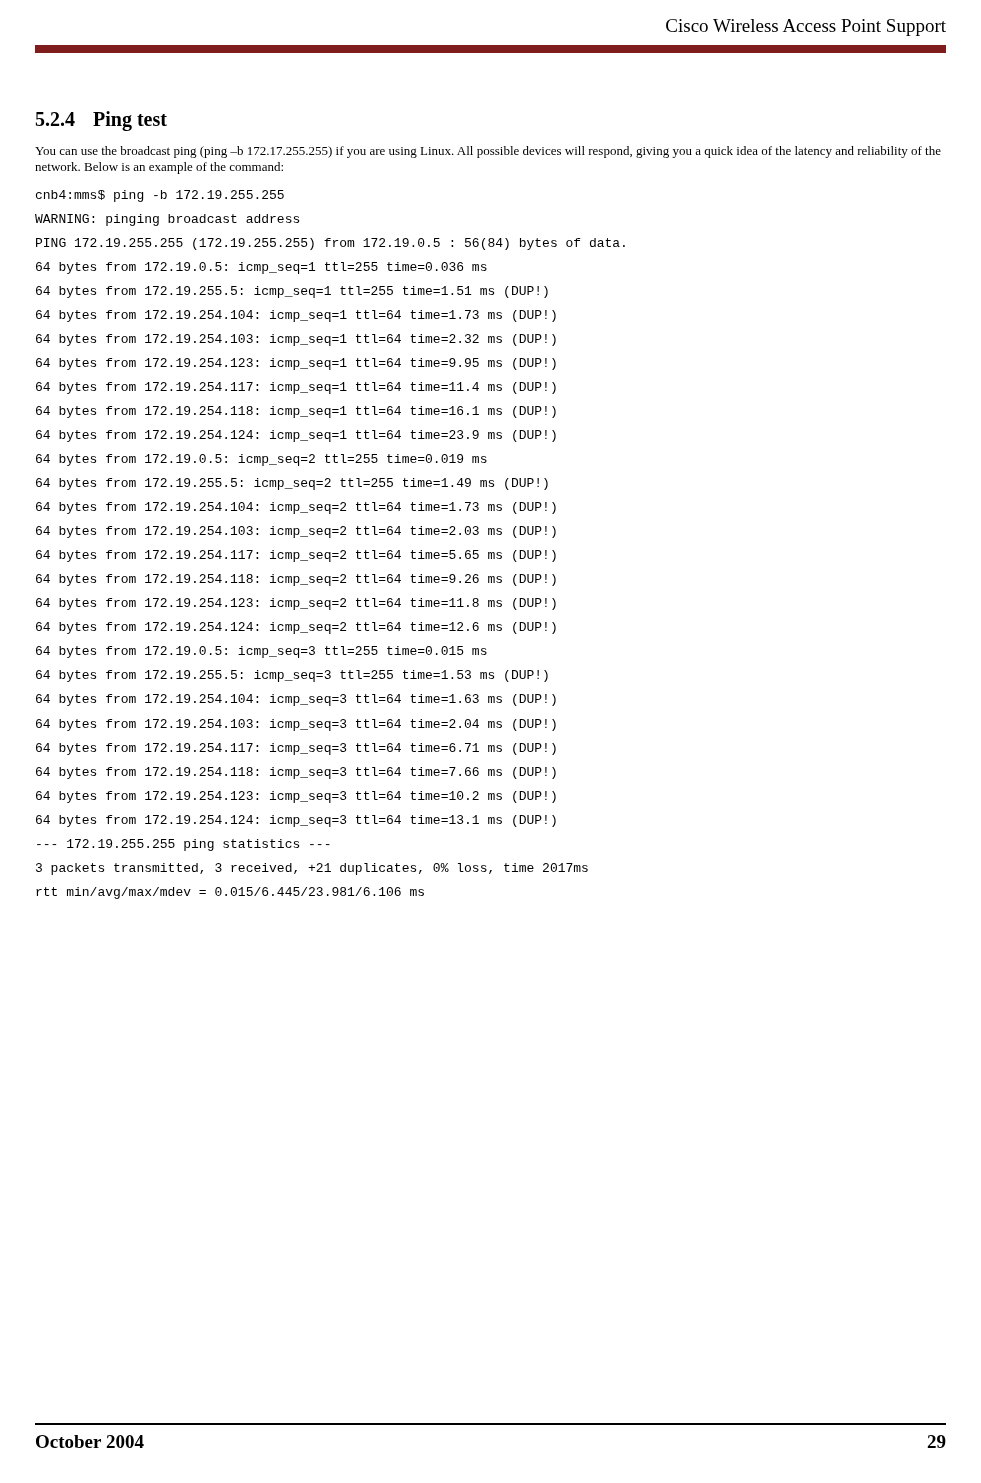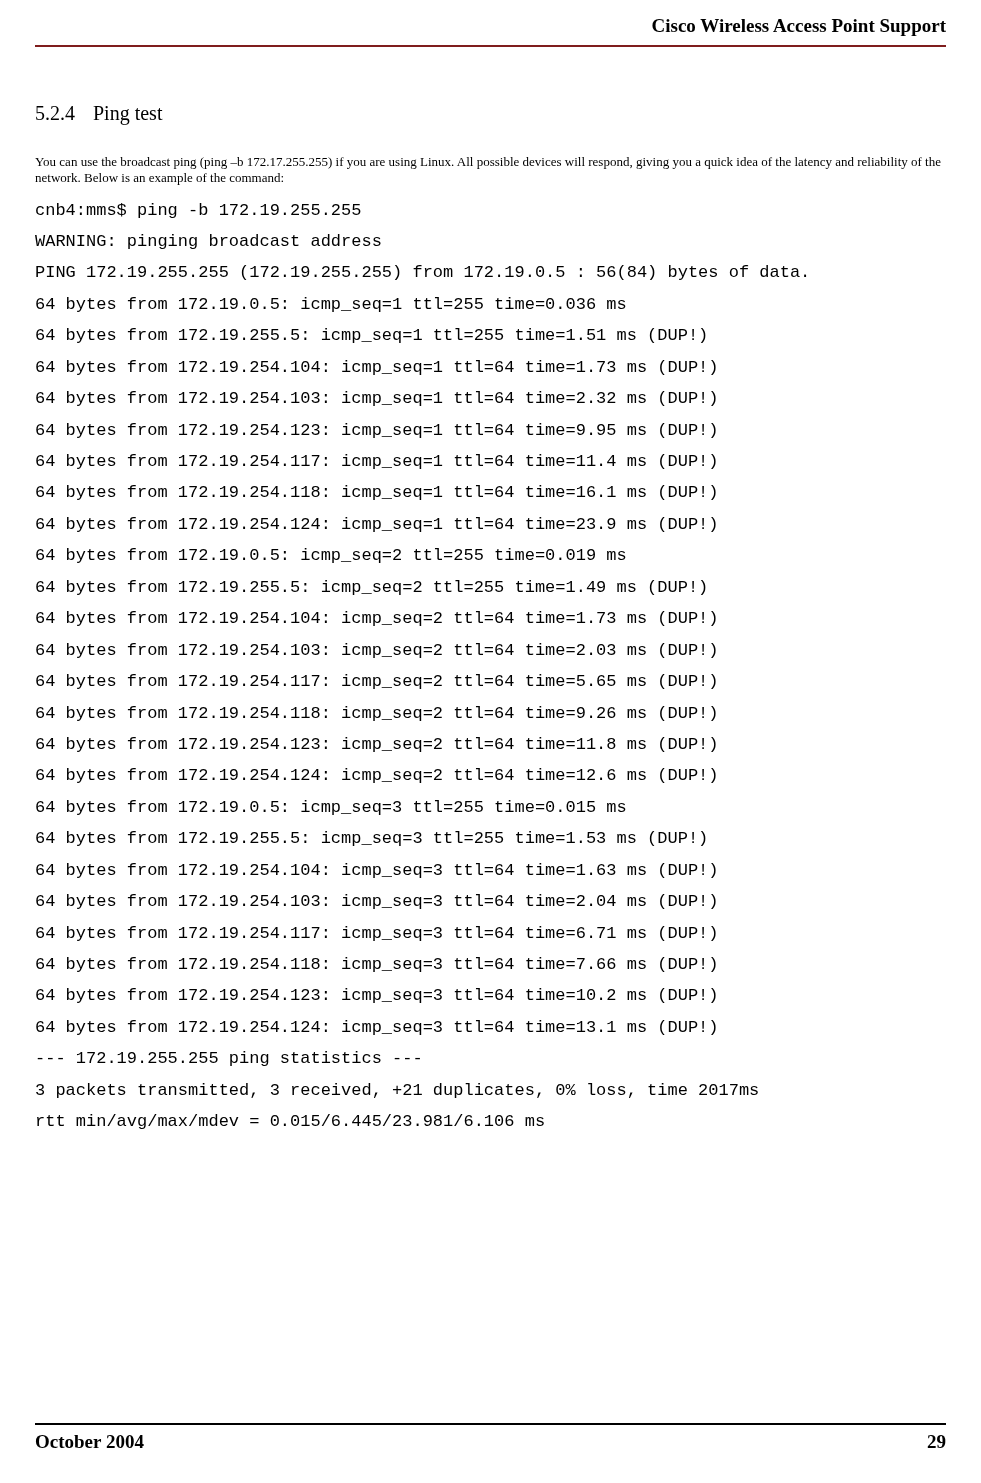--- a/index.html
+++ b/index.html
@@ -16,43 +16,43 @@
     }
     .page {
       padding: 15px 35px 30px 35px;
       box-sizing: border-box;
       height: 100%;
       display: flex;
       flex-direction: column;
     }
     .header {
       text-align: right;
-      font-weight: bold;
+      font-weight: normal;
       font-size: 19px;
       padding-bottom: 8px;
-      border-bottom: 2px solid #7f1d1d;
+      border-bottom: 8px solid #7f1d1d;
       margin-bottom: 55px;
     }
     .section-heading {
-      font-weight: normal;
+      font-weight: bold;
       font-size: 20px;
-      margin-bottom: 29px;
+      margin-bottom: 12px;
     }
     .section-number {
       display: inline-block;
       margin-right: 18px;
     }
     .body-text {
       font-size: 13px;
       line-height: 1.25;
       margin-bottom: 6px;
     }
     .code-block {
       font-family: "Courier New", Courier, monospace;
-      font-size: 17px;
+      font-size: 13px;
       line-height: 1.85;
       white-space: pre;
       margin-top: 2px;
     }
     .footer {
       margin-top: auto;
       border-top: 2px solid #000;
       padding-top: 6px;
       display: flex;
       justify-content: space-between;

